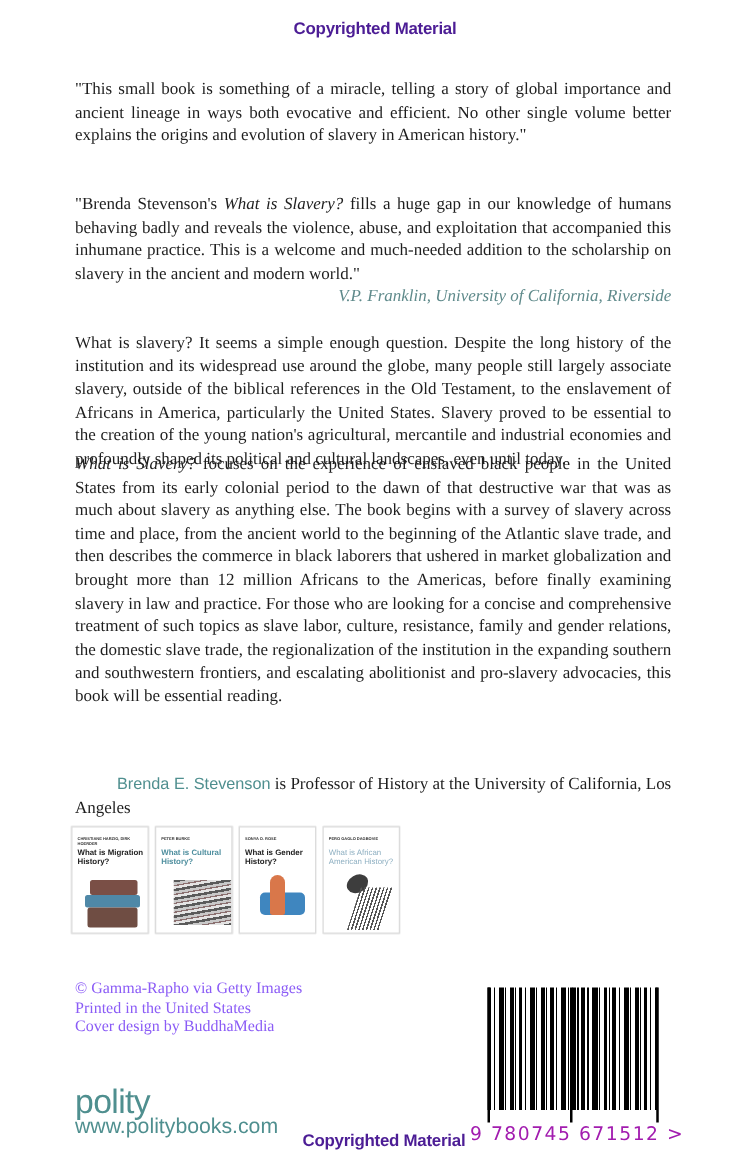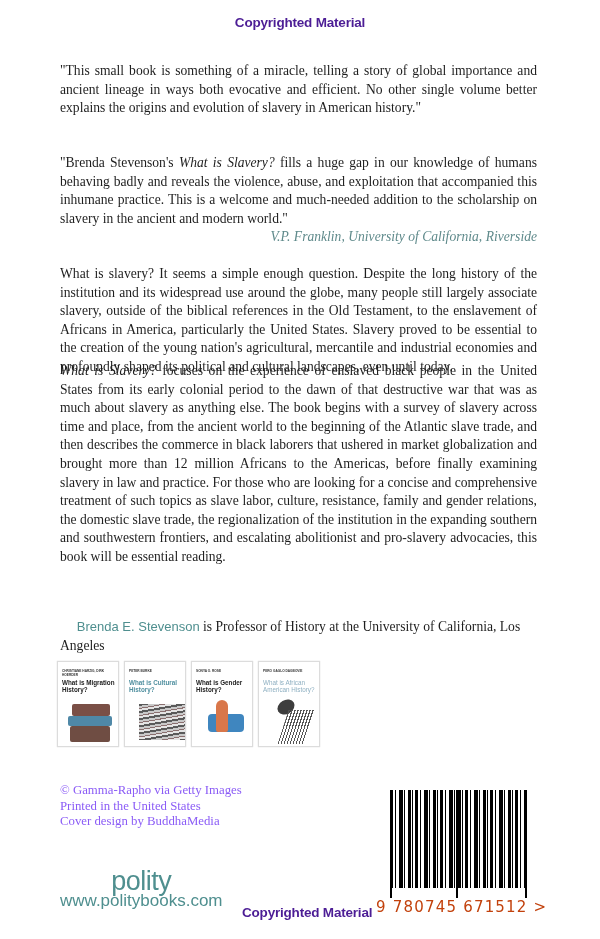--- a/index.html
+++ b/index.html
@@ -22,21 +22,21 @@
       font-style: italic; color: #5f8a8b; text-align: right; font-size: 13.6px;
       line-height: 18.6px; margin: 0;
     }
     .teal { color: #4f8f8f; font-family: "Liberation Sans", "DejaVu Sans", sans-serif; font-size: 13px; }
     em { font-style: italic; }
     .q1 { top: 62px; }
     .q2 { top: 154px; }
     .b1 { top: 265px; }
     .b2 { top: 362px; }
     .bio { top: 618px; }
-    .bio .p { text-align: center; }
+    .bio .p { text-align: right; }
 
     .books { position: absolute; top: 661px; left: 57px; display: flex; gap: 5px; }
     .book {
       width: 60px; height: 84px; background: #fff; border: 1px solid #dcdcdc;
       box-shadow: 0 0 1px #cfcfcf; position: relative; overflow: hidden;
     }
     .book .auth {
       position: absolute; top: 7px; left: 4px; right: 3px; font-family: "Liberation Sans", sans-serif;
       font-size: 3.2px; font-weight: bold; color: #333; line-height: 4px; text-transform: uppercase;
     }
@@ -55,31 +55,31 @@
       background: repeating-linear-gradient(170deg, #5a5a5a 0 2px, #c9c9c9 2px 4px, #8a6f6f 4px 5px, #e4e4e4 5px 7px); }
     .sofa { left: 16px; top: 52px; width: 36px; height: 18px; background: #3f86bf; border-radius: 4px; }
     .figure { left: 24px; top: 38px; width: 12px; height: 32px; background: #d9774a; border-radius: 6px 6px 2px 2px; }
     .comb-head { left: 18px; top: 38px; width: 18px; height: 14px; background: #3d3d3d; border-radius: 50%; transform: rotate(-30deg); }
     .comb-teeth { left: 24px; top: 48px; width: 26px; height: 34px;
       background: repeating-linear-gradient(90deg, #555 0 1.2px, transparent 1.2px 3px); transform: skewX(-18deg); }
 
     .credits { position: absolute; top: 783px; left: 60px; font-size: 12.8px; line-height: 15.6px; color: #8b5cf6; }
     .credits div { white-space: nowrap; }
     .logo { position: absolute; top: 868px; left: 60px; color: #4f8f8f; font-family: "Liberation Sans", "DejaVu Sans", sans-serif; }
-    .logo .name { font-size: 27px; line-height: 26px; letter-spacing: -0.5px; text-align: center; }
+    .logo .name { font-size: 27px; line-height: 26px; letter-spacing: -0.5px; }
     .logo .url { font-size: 17px; line-height: 13px; }
 
     .barcode-wrap { position: absolute; left: 388px; top: 790px; width: 150px; height: 110px; }
     .barcode { position: absolute; left: 2px; top: 0; width: 136px; height: 98px;
       background: repeating-linear-gradient(90deg,
         #000 0 3px, #fff 3px 5px, #000 5px 6px, #fff 6px 9px, #000 9px 13px, #fff 13px 14px,
         #000 14px 15px, #fff 15px 18px, #000 18px 21px, #fff 21px 22px, #000 22px 23px, #fff 23px 25px);
     }
     .guard { position: absolute; top: 0; width: 2px; height: 110px; background: #000; }
-    .bc-digits { position: absolute; top: 898px; left: 376px; font-family: "DejaVu Sans", sans-serif; font-size: 15px; letter-spacing: 1.2px; color: #c2410c; background: #fff; }
+    .bc-digits { position: absolute; top: 898px; left: 376px; font-family: "DejaVu Sans", sans-serif; font-size: 15px; letter-spacing: 1.2px; color: #a21caf; background: #fff; }
   </style>
 </head>
 <body>
 
 <div class="watermark wm-top">Copyrighted Material</div>
 
 <div class="col q1">
   <p class="p">"This small book is something of a miracle, telling a story of global importance and ancient lineage in ways both evocative and efficient. No other single volume better explains the origins and evolution of slavery in American history."</p>
 </div>
 

